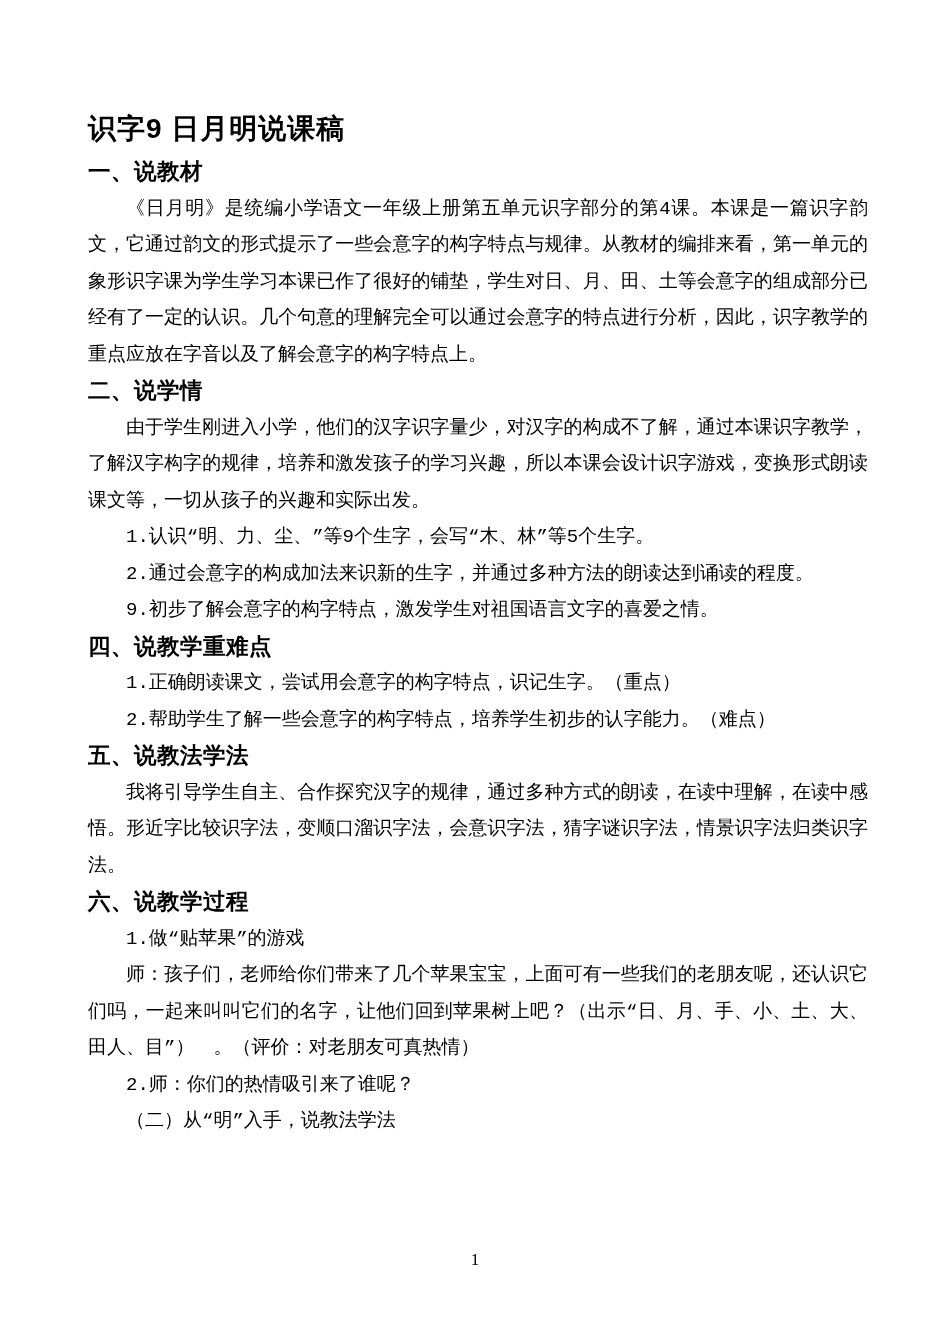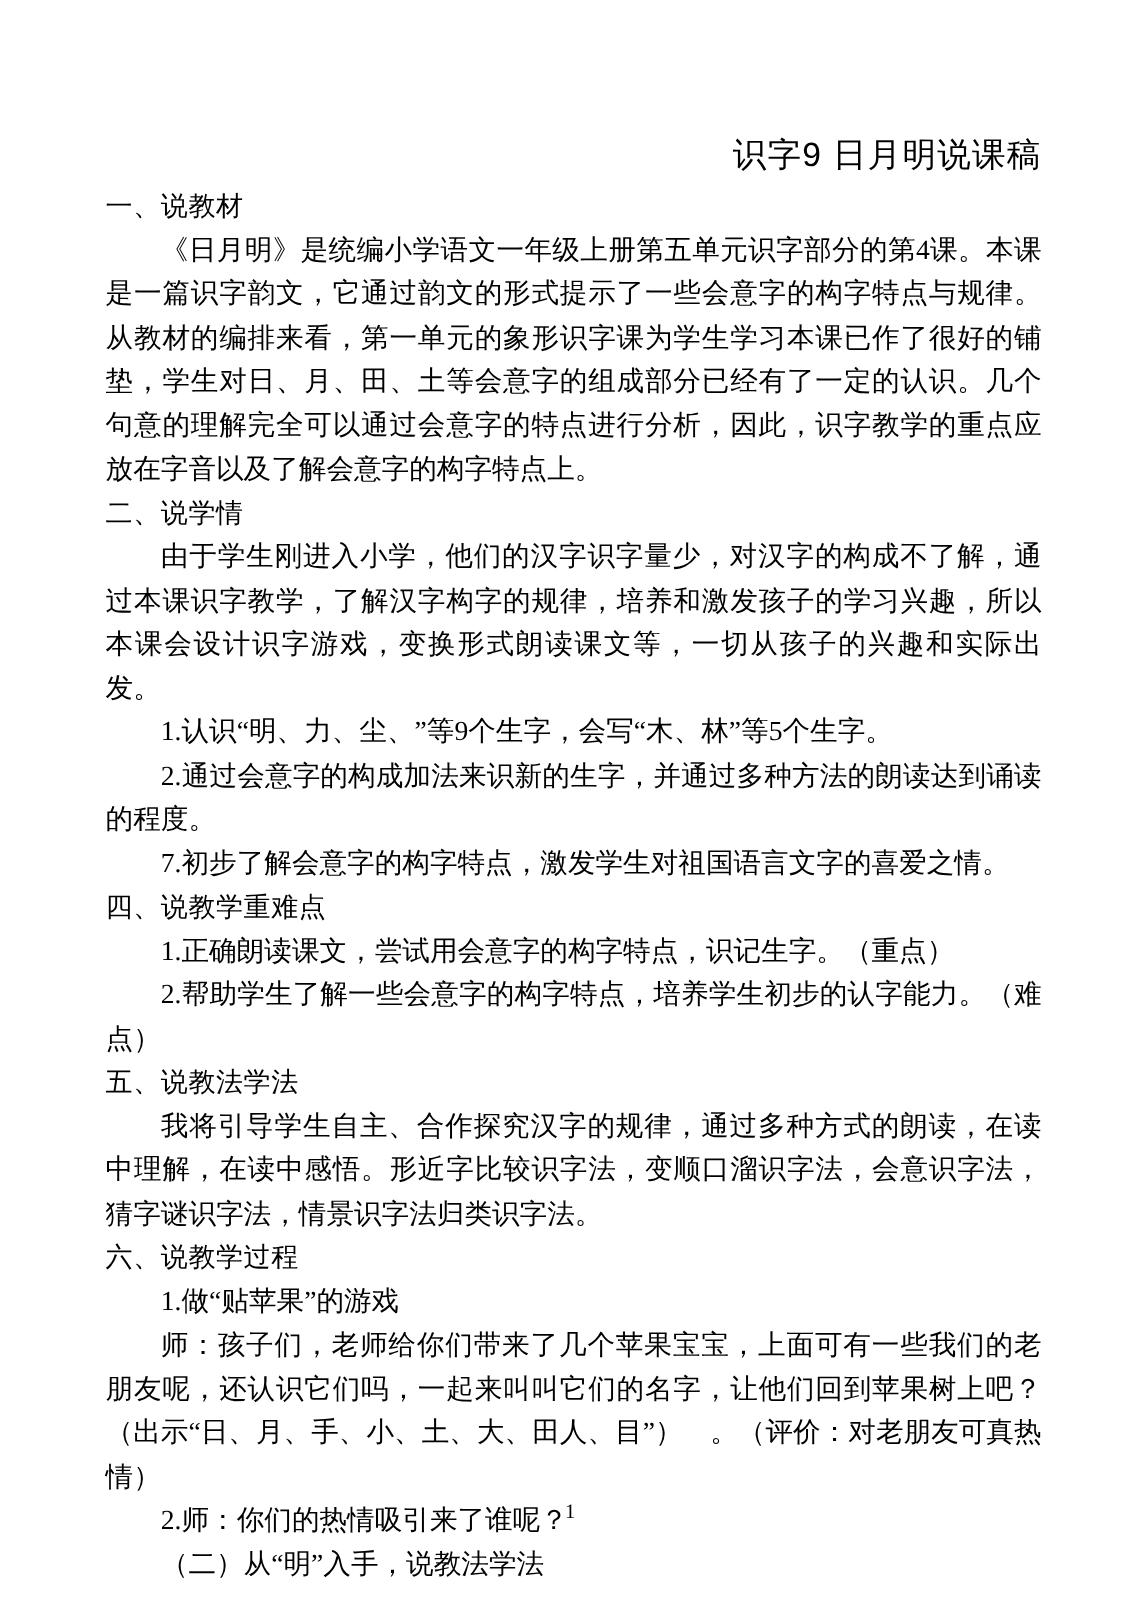--- a/index.html
+++ b/index.html
@@ -13,37 +13,37 @@
     overflow: hidden;
   }
   .content {
     position: absolute;
     top: 106px;
     left: 88px;
     width: 780px;
   }
   .doc-title {
     font-family: "Liberation Sans", "DejaVu Sans", sans-serif;
-    font-weight: 400;
+    font-weight: 700;
     font-size: 28px;
     line-height: 46px;
-    text-align: right;
+    text-align: left;
     letter-spacing: 1px;
     margin-bottom: 2px;
   }
   .heading {
     font-family: "Liberation Sans", "DejaVu Sans", sans-serif;
-    font-weight: 400;
+    font-weight: 700;
     font-size: 22.5px;
     line-height: 36.5px;
     letter-spacing: 0.5px;
   }
   .para {
-    font-family: Liberation Serif, serif;
-    font-size: 23px;
+    font-family: Liberation Mono, monospace;
+    font-size: 19px;
     line-height: 36.5px;
     text-align: justify;
     text-indent: 2em;
     word-break: break-all;
   }
   .page-number {
     position: absolute;
     bottom: 72px;
     left: 0;
     width: 100%;
@@ -62,21 +62,21 @@
     <h1 class="doc-title">识字9 日月明说课稿</h1>
 
     <h2 class="heading">一、说教材</h2>
     <p class="para">《日月明》是统编小学语文一年级上册第五单元识字部分的第4课。本课是一篇识字韵文，它通过韵文的形式提示了一些会意字的构字特点与规律。从教材的编排来看，第一单元的象形识字课为学生学习本课已作了很好的铺垫，学生对日、月、田、土等会意字的组成部分已经有了一定的认识。几个句意的理解完全可以通过会意字的特点进行分析，因此，识字教学的重点应放在字音以及了解会意字的构字特点上。</p>
 
     <h2 class="heading">二、说学情</h2>
     <p class="para">由于学生刚进入小学，他们的汉字识字量少，对汉字的构成不了解，通过本课识字教学，了解汉字构字的规律，培养和激发孩子的学习兴趣，所以本课会设计识字游戏，变换形式朗读课文等，一切从孩子的兴趣和实际出发。</p>
 
     <p class="para">1.认识“明、力、尘、”等9个生字，会写“木、林”等5个生字。</p>
     <p class="para">2.通过会意字的构成加法来识新的生字，并通过多种方法的朗读达到诵读的程度。</p>
-    <p class="para">7.初步了解会意字的构字特点，激发学生对祖国语言文字的喜爱之情。</p>
+    <p class="para">9.初步了解会意字的构字特点，激发学生对祖国语言文字的喜爱之情。</p>
 
     <h2 class="heading">四、说教学重难点</h2>
     <p class="para">1.正确朗读课文，尝试用会意字的构字特点，识记生字。（重点）</p>
     <p class="para">2.帮助学生了解一些会意字的构字特点，培养学生初步的认字能力。（难点）</p>
 
     <h2 class="heading">五、说教法学法</h2>
     <p class="para">我将引导学生自主、合作探究汉字的规律，通过多种方式的朗读，在读中理解，在读中感悟。形近字比较识字法，变顺口溜识字法，会意识字法，猜字谜识字法，情景识字法归类识字法。</p>
 
     <h2 class="heading">六、说教学过程</h2>
     <p class="para">1.做“贴苹果”的游戏</p>

